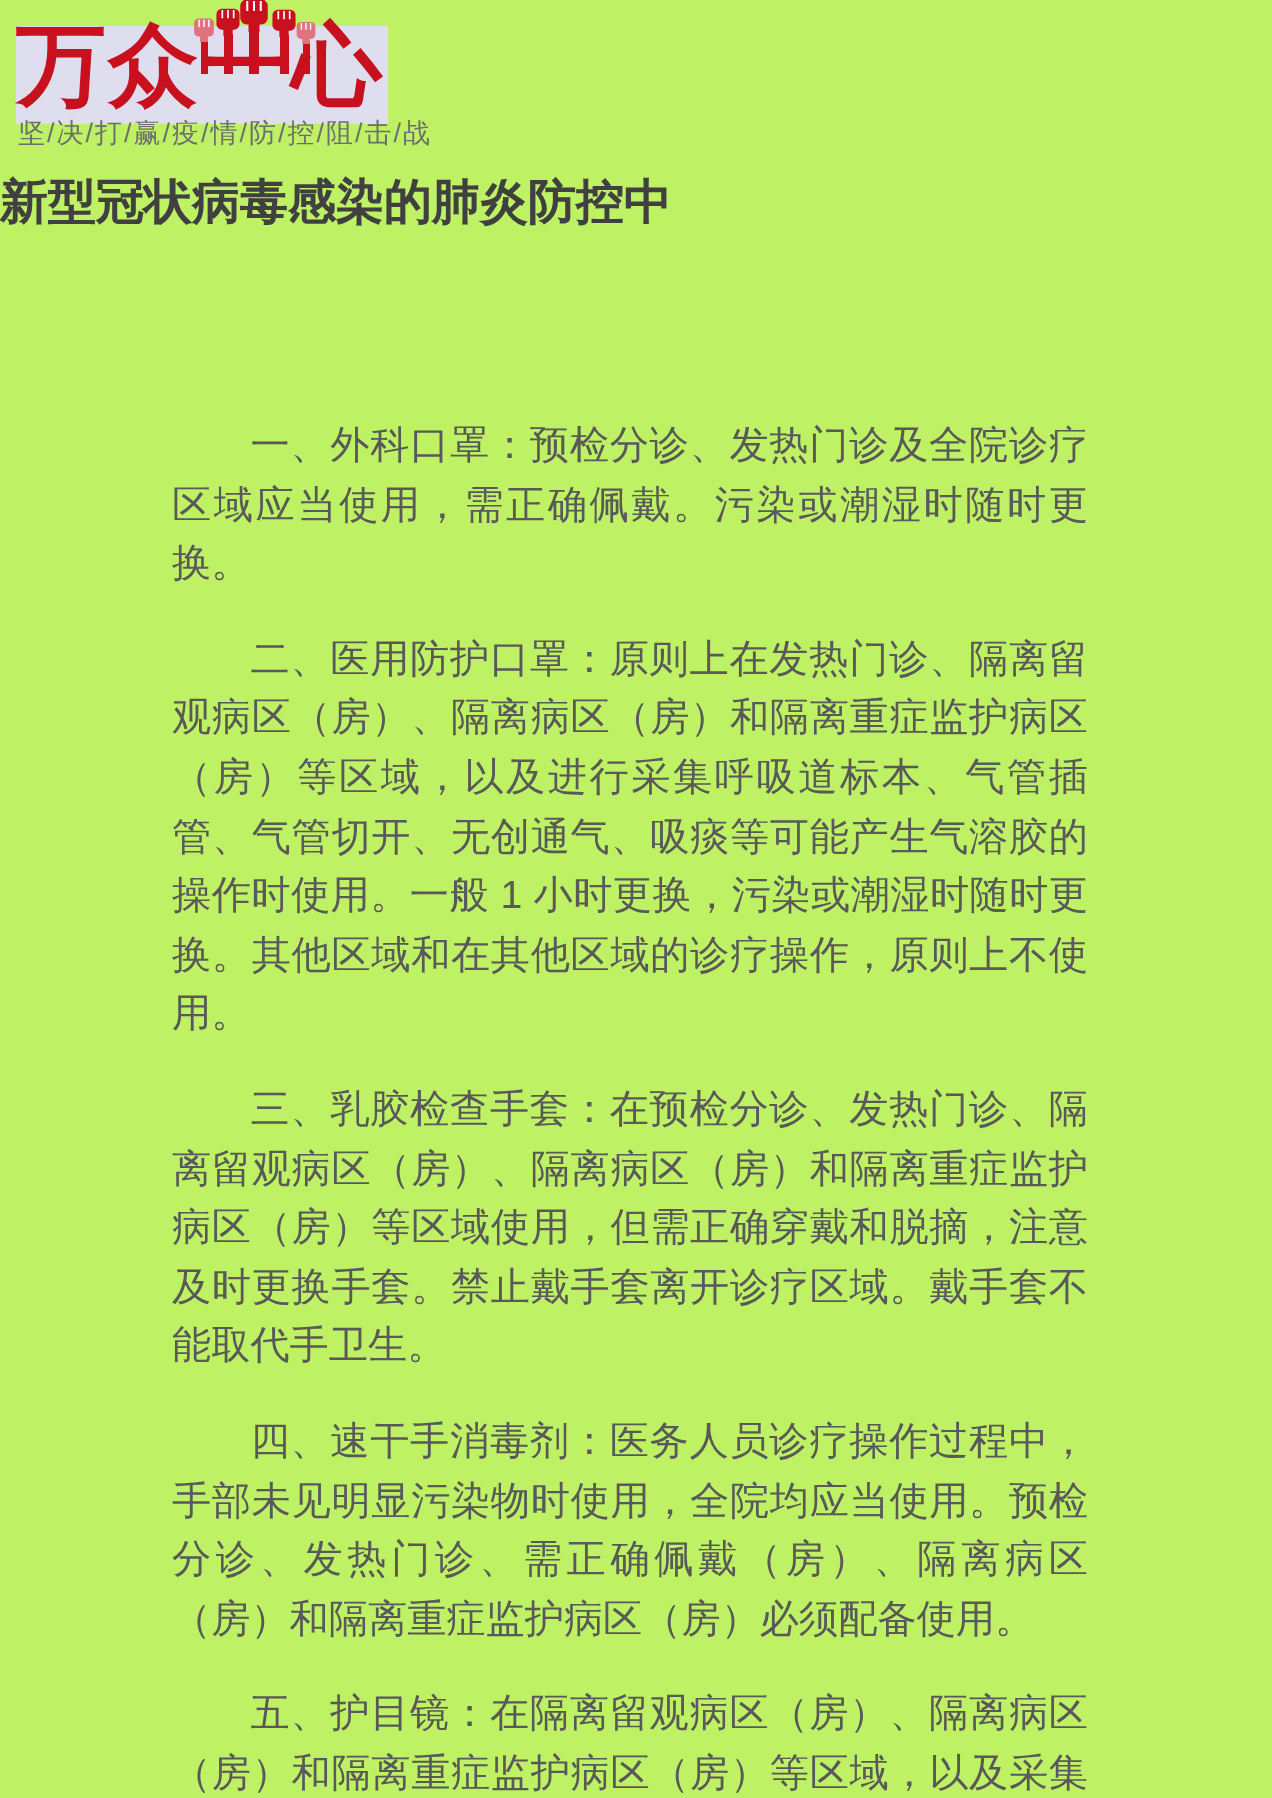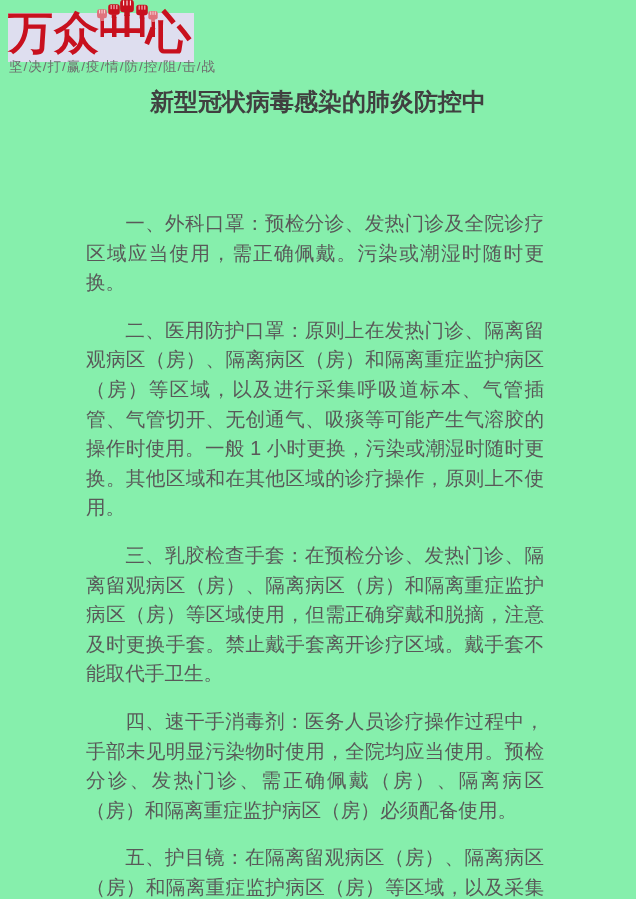--- a/index.html
+++ b/index.html
@@ -10,21 +10,21 @@
   body {
     width: 636px;
     height: 899px;
     position: relative;
     overflow: hidden;
     font-family: "Liberation Sans", "DejaVu Sans", sans-serif;
   }
   .doc {
     position: absolute;
     inset: 0;
-    background: #86efac;
+    background: #bef264;
   }
   
   .logo {
     position: absolute;
     top: 0; left: 0;
     width: 260px; height: 85px;
   }
   .logo-highlight {
     position: absolute;
     left: 8px; top: 13px;
@@ -54,21 +54,21 @@
     letter-spacing: 1px;
     color: #6e6e6e;
     white-space: nowrap;
   }
   
   .title {
     position: absolute;
     top: 84px; left: 0;
     width: 636px;
     margin: 0;
-    text-align: center;
+    text-align: left;
     font-size: 24px;
     font-weight: 700;
     line-height: 36px;
     color: #404040;
   }
   .title-line { display: block; }
   
   .body-text {
     position: absolute;
     top: 191px; left: 68px;

